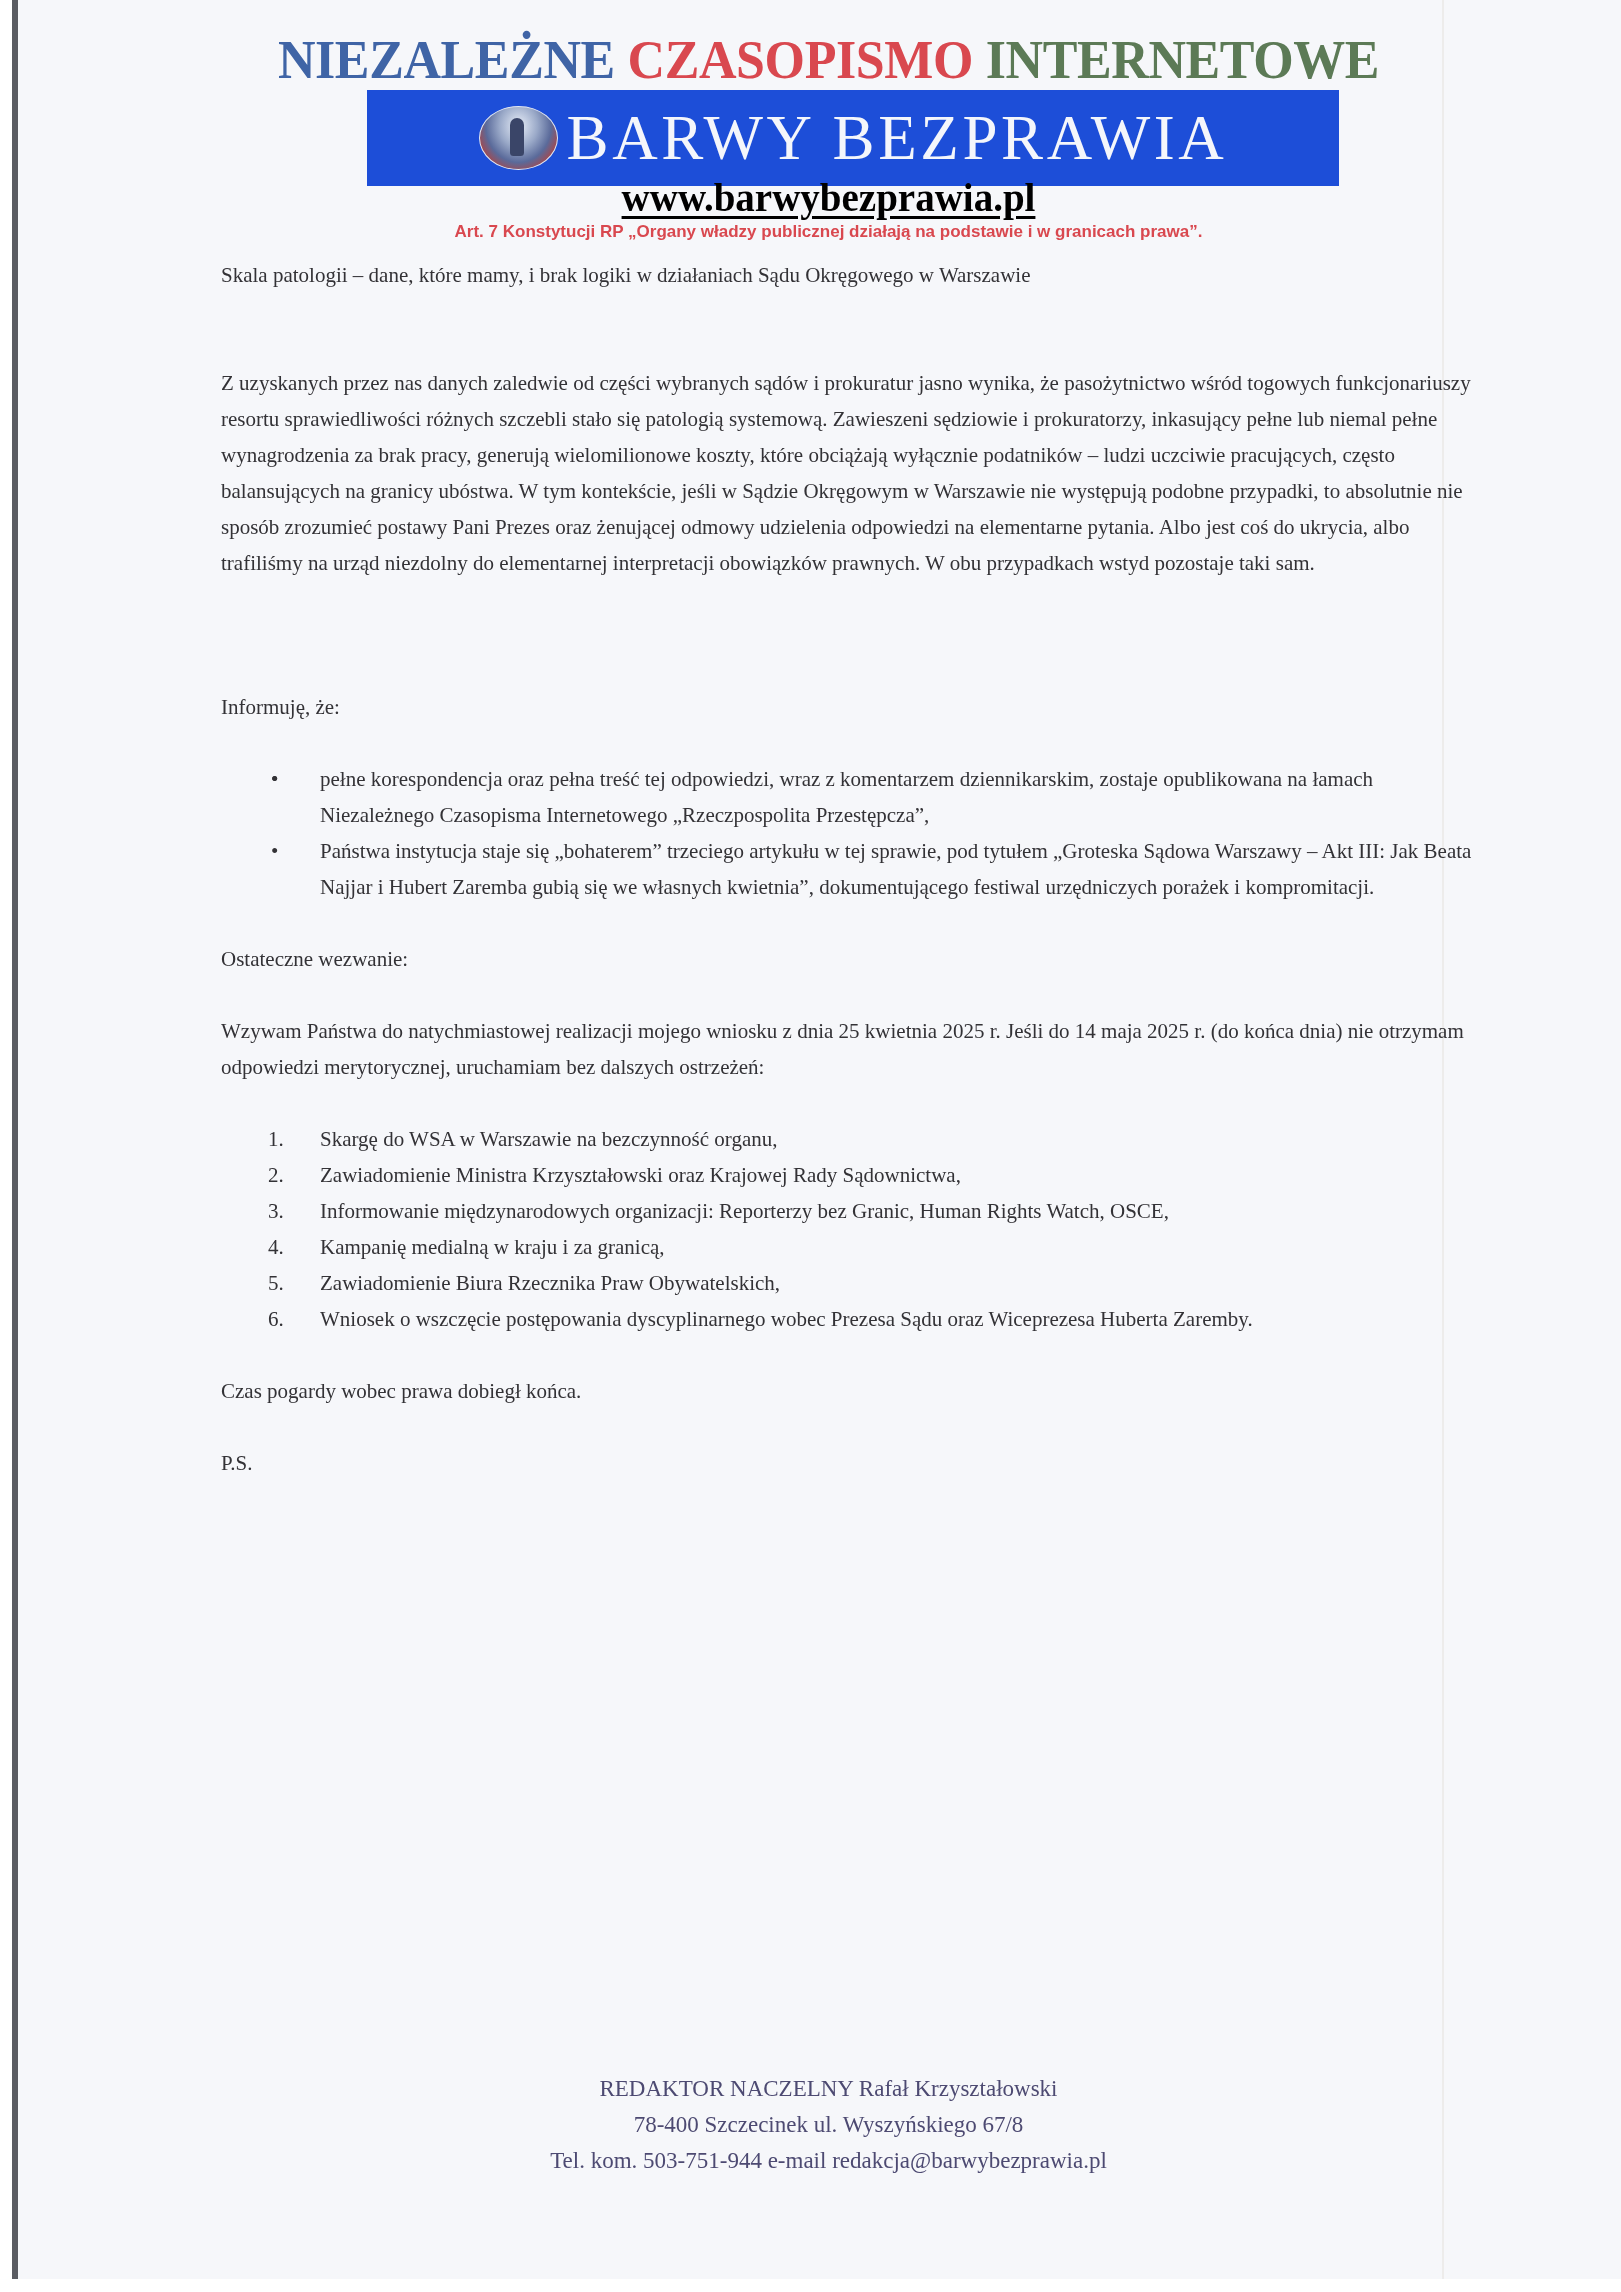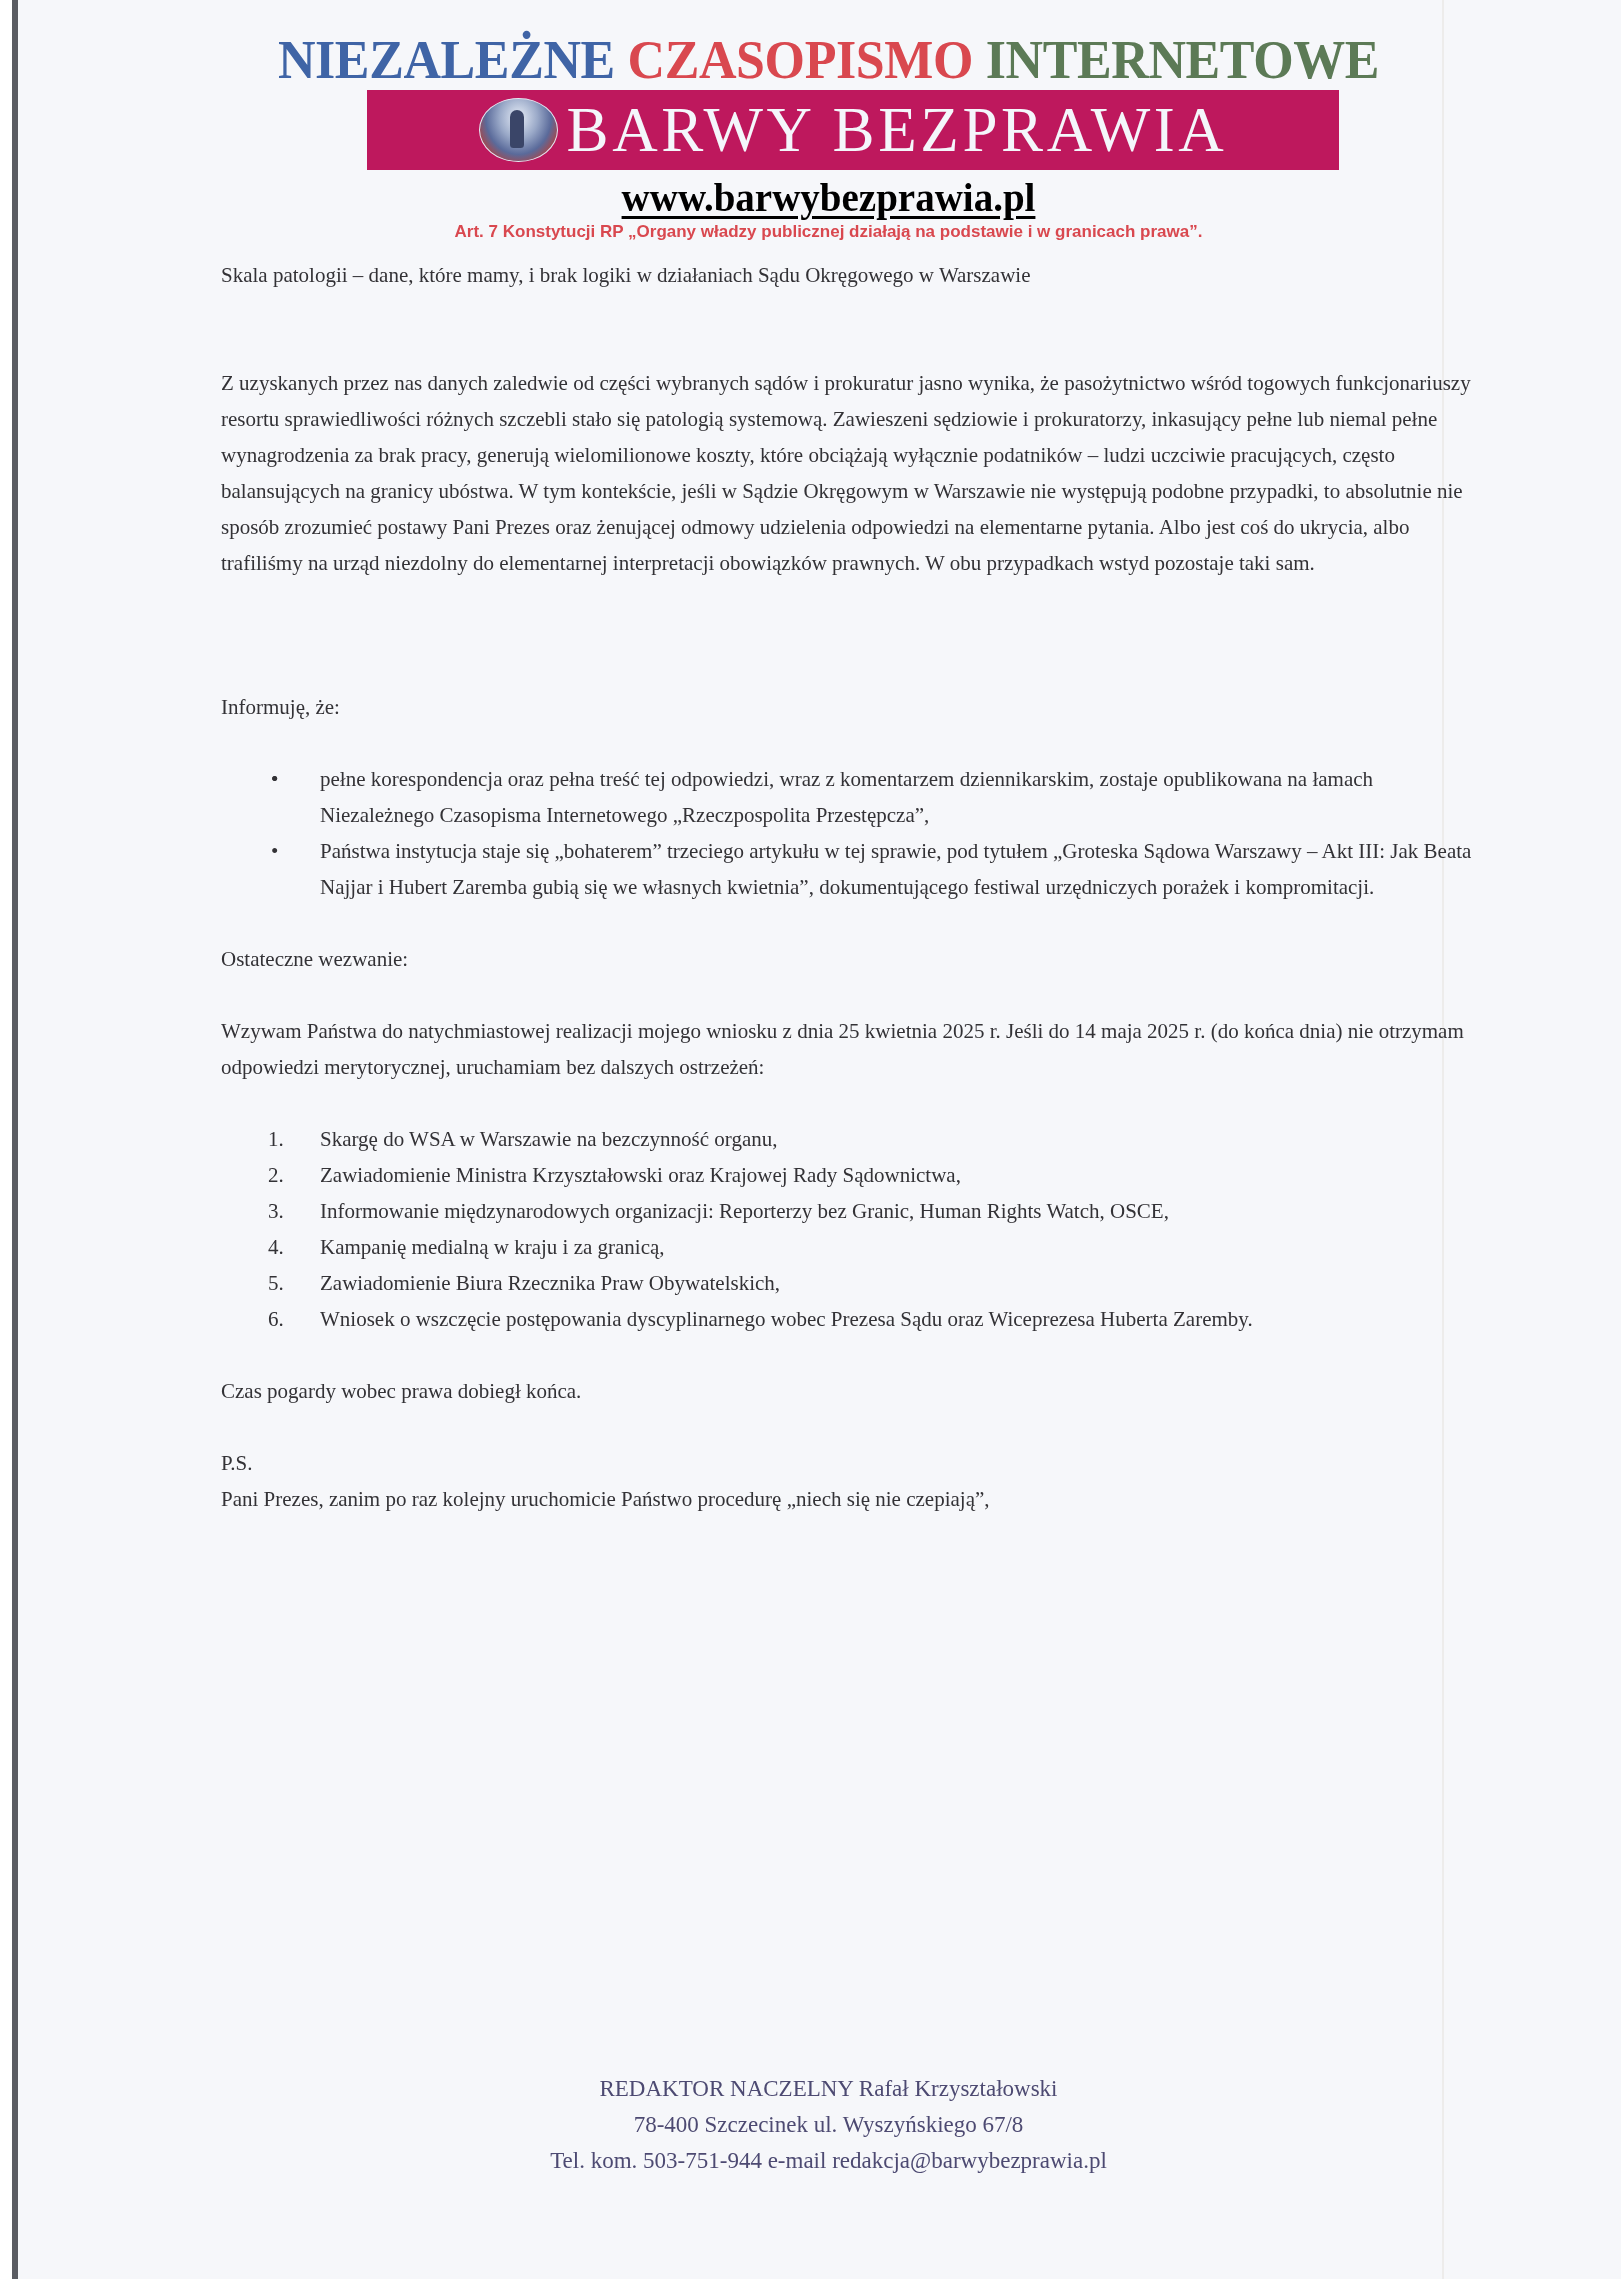--- a/index.html
+++ b/index.html
@@ -14,22 +14,22 @@
   .fold { position:absolute; top:0; bottom:0; left:1424px; width:1.8px; background:rgba(220,215,205,0.35); }
   .title {
     position:absolute; top:29px; left:0; width:1621px; text-align:center;
     font-family:"Liberation Serif", serif; font-weight:bold; font-size:52px; letter-spacing:-0.4px;
     line-height:61px; transform:scaleY(1.05);
   }
   .title .w1 { color:#3f64a6; }
   .title .w2 { color:#d9484f; }
   .title .w3 { color:#5c7a56; }
   .banner {
-    position:absolute; left:349px; top:90px; width:972px; height:80px;
-    background:#be185d; display:flex; align-items:center; justify-content:center;
+    position:absolute; left:349px; top:90px; width:972px; height:96px;
+    background:#1d4ed8; display:flex; align-items:center; justify-content:center;
   }
   .banner-logo {
     width:79px; height:64px; border-radius:50%; margin-right:9px;
     background:radial-gradient(ellipse at 50% 30%, #e8eef8 0%, #9aa9c8 35%, #5a6a9a 60%, #c33a2e 85%, #7a1a18 100%);
     border:1.8px solid #e3e8f2; position:relative; box-sizing:border-box;
   }
   .banner-logo::after {
     content:""; position:absolute; left:30px; top:10.7px; width:14.3px; height:38px;
     background:#3a4568; border-radius:7.2px 7.2px 3.6px 3.6px;
   }
@@ -136,21 +136,20 @@
       </li>
       <li>
         <span class="mk">6.</span>
         <span>Wniosek o wszczęcie postępowania dyscyplinarnego wobec Prezesa Sądu oraz Wiceprezesa Huberta Zaremby.</span>
       </li>
     </ol>
     <div class="gap1"></div>
     <p>Czas pogardy wobec prawa dobiegł końca.</p>
     <div class="gap1"></div>
     <p>P.S.</p>
-    <p>Pani Prezes, zanim po raz kolejny uruchomicie Państwo procedurę „niech się nie czepiają”,</p>
   </div>
 
   <div class="footer">
     <div>REDAKTOR NACZELNY Rafał Krzyształowski</div>
     <div>78-400 Szczecinek ul. Wyszyńskiego 67/8</div>
     <div>Tel. kom. 503-751-944  e-mail redakcja@barwybezprawia.pl</div>
   </div>
 </div>
 
 

